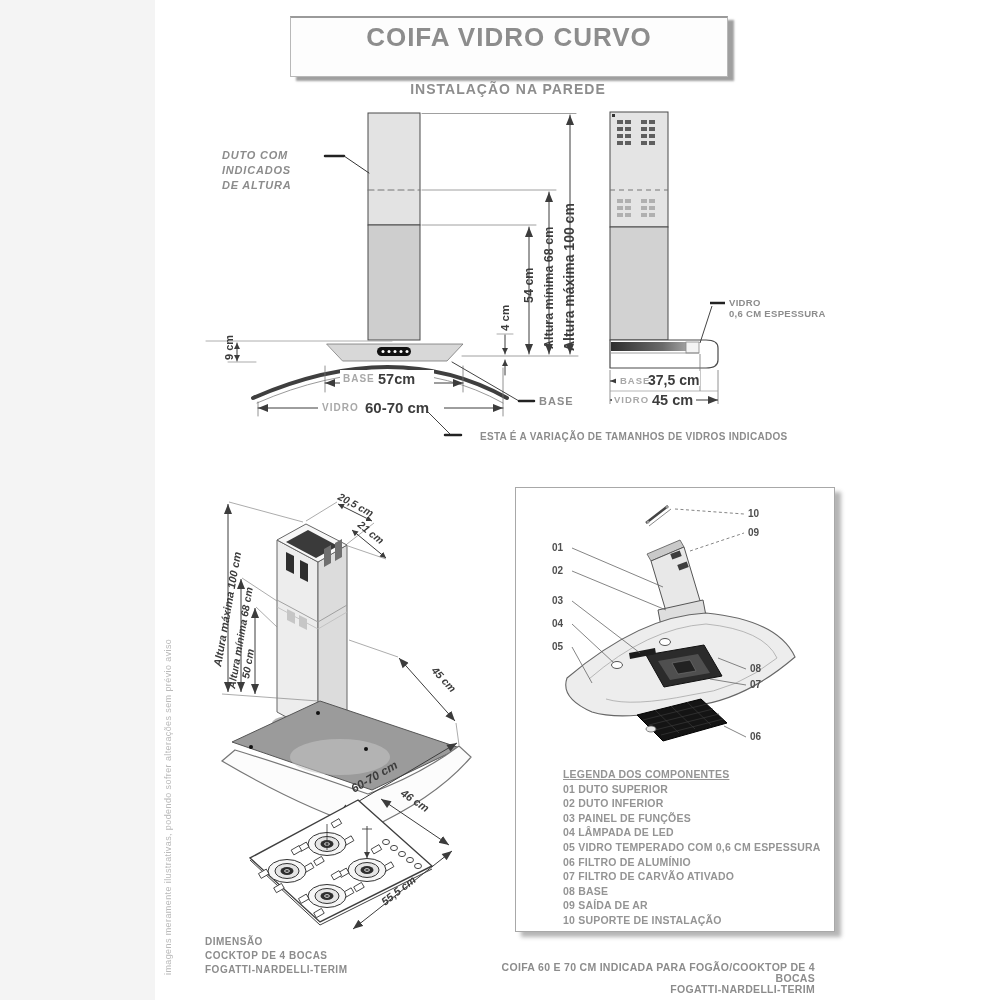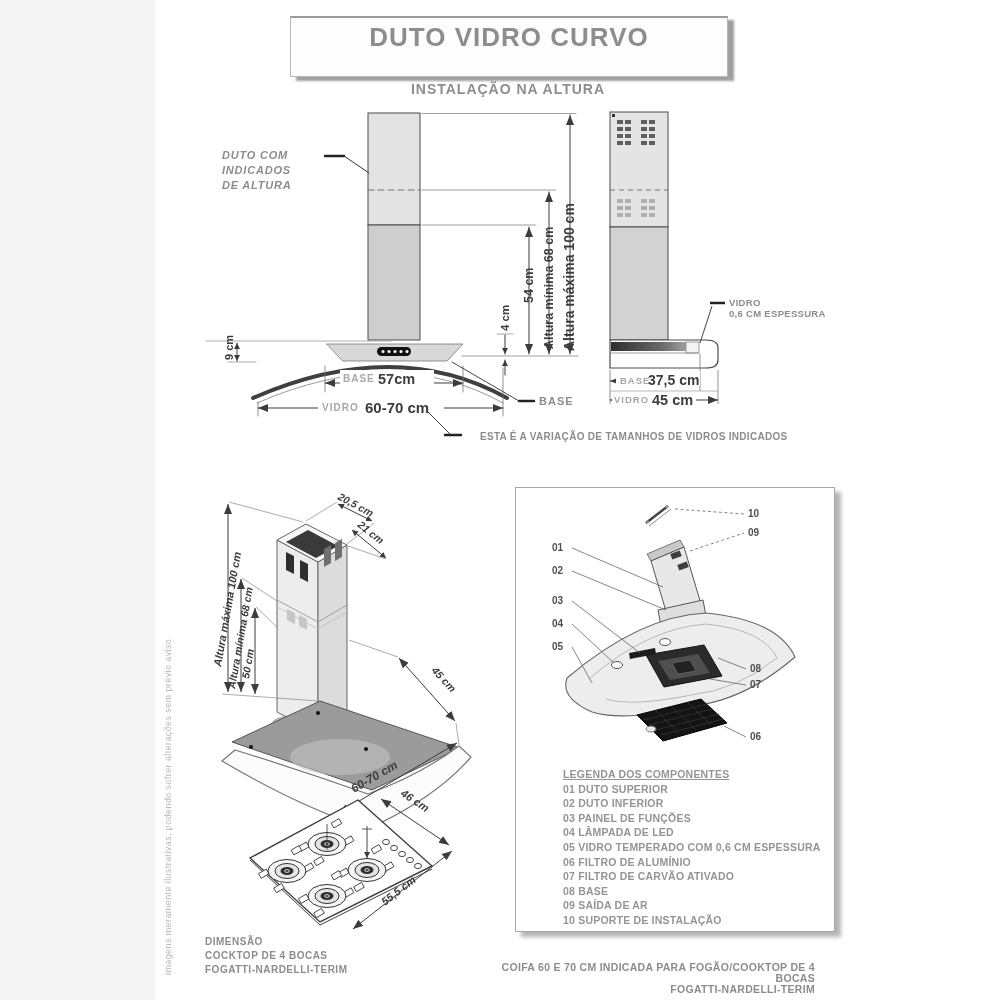--- a/index.html
+++ b/index.html
@@ -35,23 +35,23 @@
   .lighttxt{fill:#a8a8a8;font-weight:bold;letter-spacing:1px;}
   .isotxt{fill:#3c3c3c;font-weight:bold;font-style:italic;}
   .partnum{fill:#4f4f4f;font-weight:bold;font-size:10px;}
 </style>
 </head>
 <body>
 
 <div id="sheet"></div>
 
 <div id="title-box">
-  <div class="t1">DUTO VIDRO CURVO</div>
-</div>
-<div id="section-title">INSTALAÇÃO NA ALTURA</div>
+  <div class="t1">COIFA VIDRO CURVO</div>
+</div>
+<div id="section-title">INSTALAÇÃO NA PAREDE</div>
 
 <div id="duct-label" class="ann">
   <div>DUTO COM</div>
   <div>INDICADOS</div>
   <div>DE ALTURA</div>
 </div>
 
 <div id="glass-thk-label" class="ann">
   <div>VIDRO</div>
   <div>0,6 CM ESPESSURA</div>

